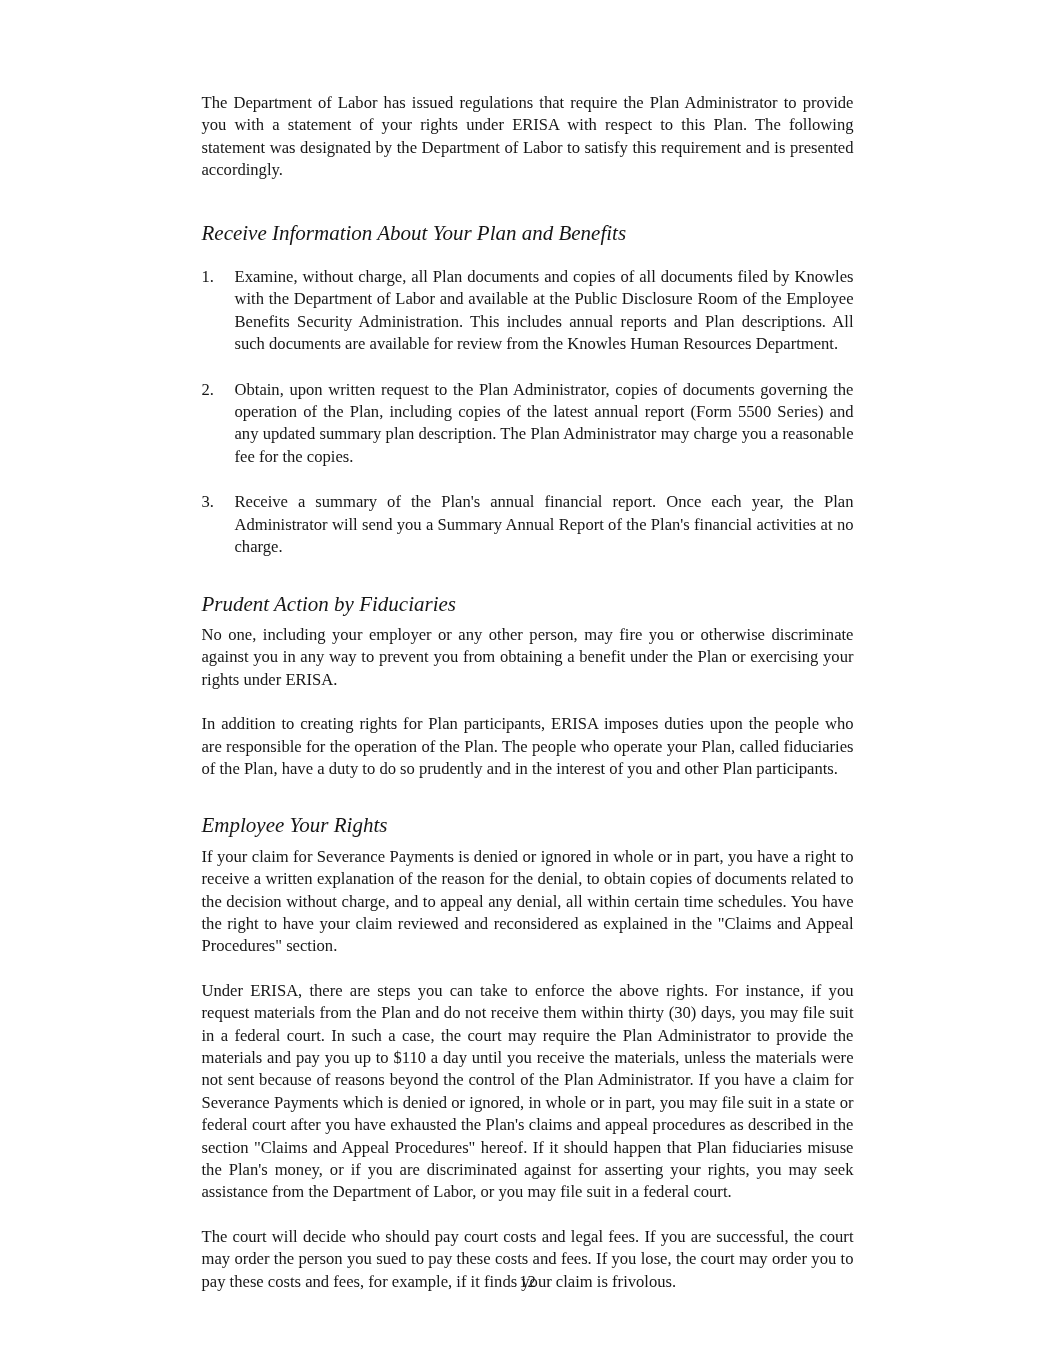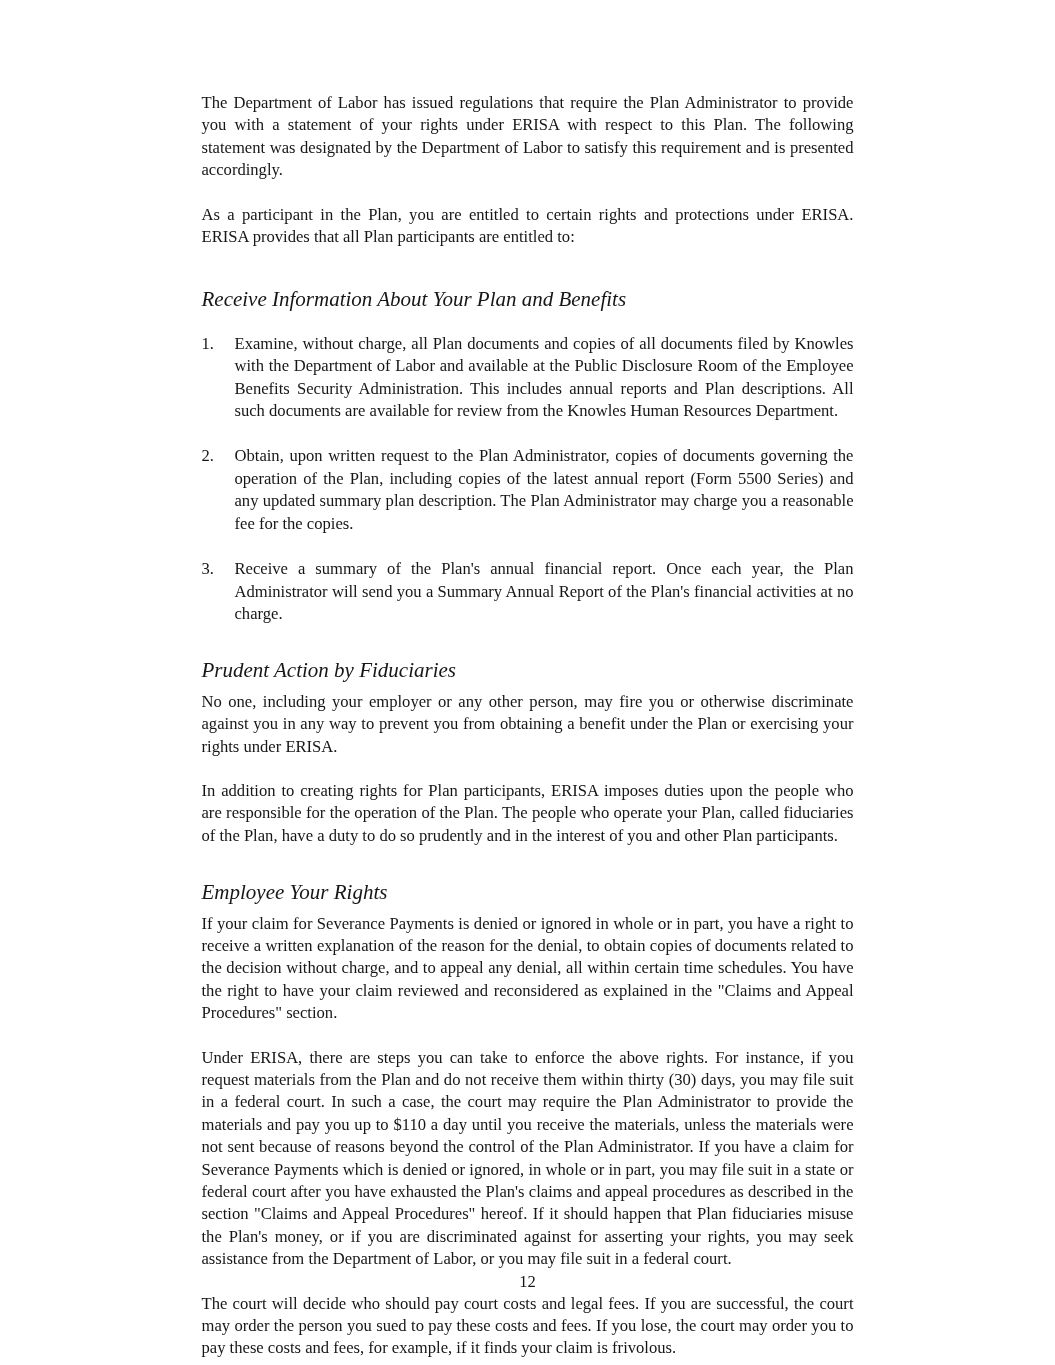--- a/index.html
+++ b/index.html
@@ -69,21 +69,20 @@
     text-align: center;
   }
 </style>
 </head>
 <body>
 
 <div class="page">
 
   <p class="para">The Department of Labor has issued regulations that require the Plan Administrator to provide you with a statement of your rights under ERISA with respect to this Plan. The following statement was designated by the Department of Labor to satisfy this requirement and is presented accordingly.</p>
 
-  <p class="para">As a participant in the Plan, you are entitled to certain rights and protections under ERISA. ERISA provides that all Plan participants are entitled to:</p>
 
   <h3 class="section-heading gap-above gap-below">Receive Information About Your Plan and Benefits</h3>
 
   <div class="num-list">
     <div class="num-item">
       <span class="num">1.</span>
       <span class="itext">Examine, without charge, all Plan documents and copies of all documents filed by Knowles with the Department of Labor and available at the Public Disclosure Room of the Employee Benefits Security Administration. This includes annual reports and Plan descriptions. All such documents are available for review from the Knowles Human Resources Department.</span>
     </div>
     <div class="num-item">
       <span class="num">2.</span>

